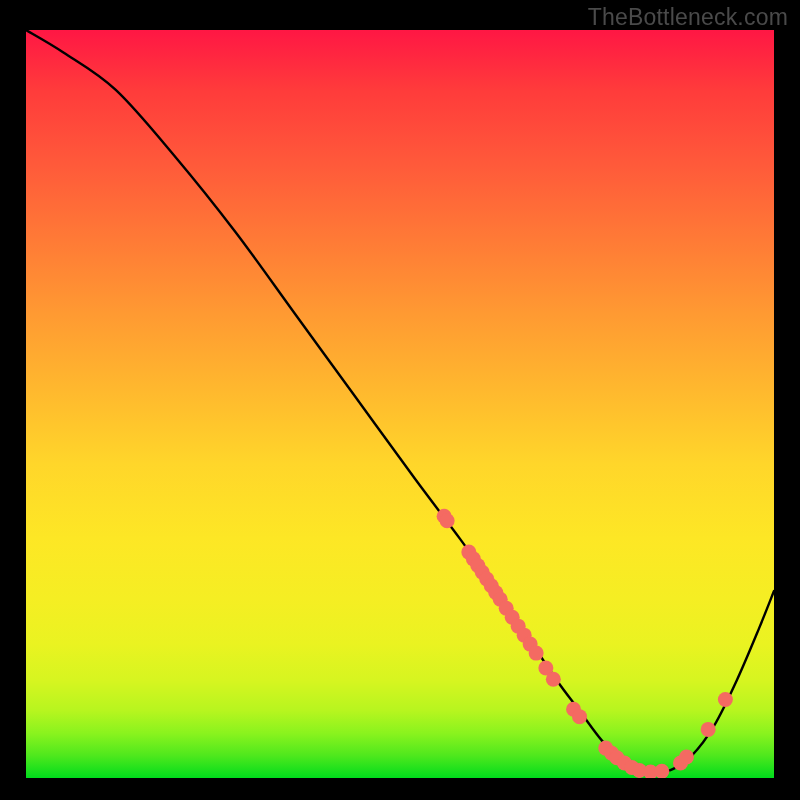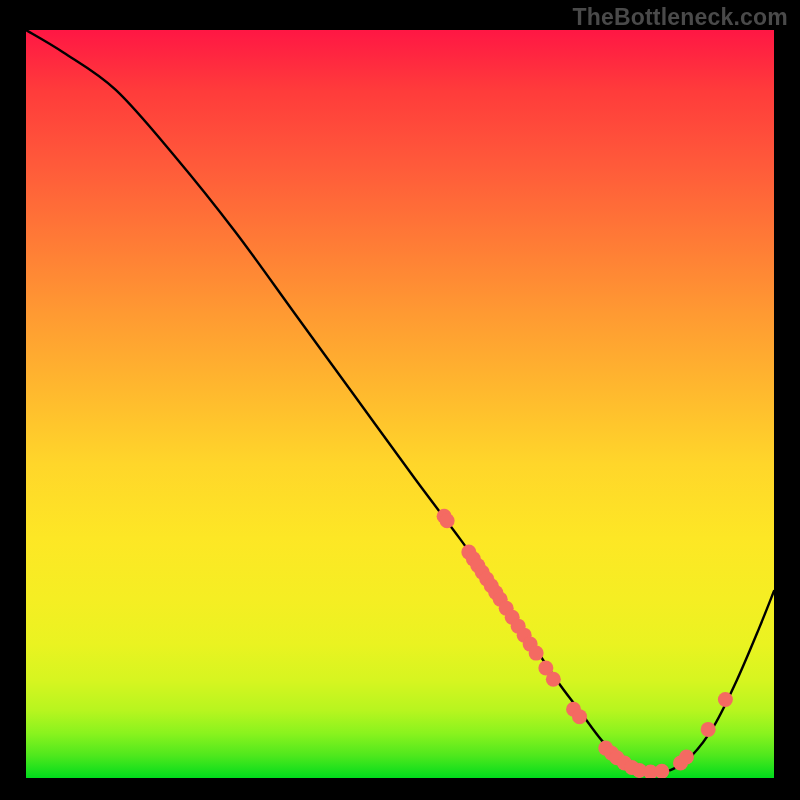--- a/index.html
+++ b/index.html
@@ -34,21 +34,21 @@
       #4fe81d 97%,
       #00dc1c 100%
     );
   }
   .watermark {
     position: absolute;
     top: 4px;
     right: 12px;
     color: #4a4a4a;
     font-size: 23px;
-    font-weight: 700;
+    font-weight: 400;
     letter-spacing: 0.2px;
     z-index: 20;
   }
   svg.curve {
     position: absolute;
     left: 0;
     top: 0;
     width: 748px;
     height: 748px;
     z-index: 10;

